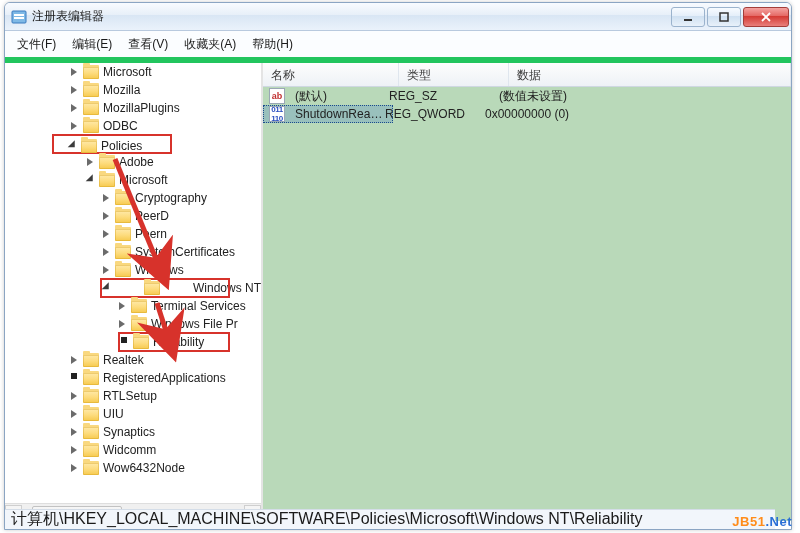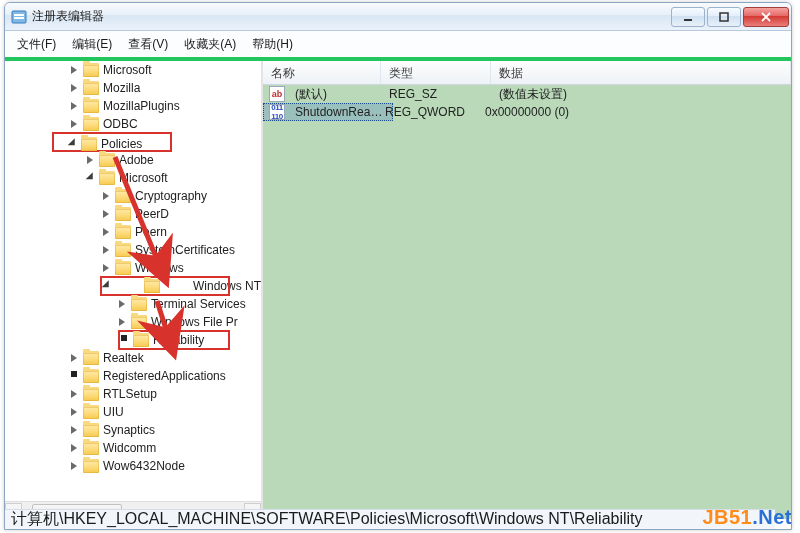--- a/index.html
+++ b/index.html
@@ -55,21 +55,21 @@
   .win-btn.close {
     width: 46px;
     background: linear-gradient(180deg,#f4a3a0 0%,#e46763 45%,#d43a34 46%,#e97f7b 100%);
     border-color:#a33d39; color:#fff;
   }
   .win-btn svg { width:10px; height:10px; }
   
   .menubar {
     height: 20px;
     background: #fbfdff;
-    border-bottom: 4px solid #22c55e;
+    border-bottom: 6px solid #22c55e;
     display: flex; align-items: center;
     padding: 13px 4px;
     font-size: 12px;
   }
   .menubar .menu-item {
     padding: 2px 8px;
     color: #1a1a1a;
   }
   
   .client {
@@ -214,21 +214,21 @@
     height:20px;
     background:#f2f6fb;
     border-top:1px solid #d4dde8;
     padding: 2px 6px;
     font-size:16px; color:#1a1a1a;
     display:flex; align-items:center;
   }
   
   .watermark {
     position:absolute; right:8px; bottom:4px;
-    font-family: Arial, sans-serif; font-size:20px; font-weight:bold;
+    font-family: Arial, sans-serif; font-size:13px; font-weight:bold;
     letter-spacing:0.5px;
   }
   .watermark .o { color:#ff8c1a; }
   .watermark .b { color:#2a6fd6; }
 </style>
 </head>
 <body>
 
 <div class="window">
 
@@ -669,21 +669,21 @@
         <div class="arrow">◄</div>
         <div class="track">
           <div class="thumb"></div>
         </div>
         <div class="arrow">►</div>
       </div>
     </div>
 
     <div class="list-panel">
       <div class="list-header">
-        <div class="list-col" style="width:118px">名称</div>
+        <div class="list-col" style="width:136px">名称</div>
         <div class="list-col" style="width:110px">类型</div>
         <div class="list-col" style="flex:1">数据</div>
       </div>
       <div class="list-body">
 
         <div class="list-row">
           <span class="val-icon str">ab</span>
           <span class="cell" style="width:94px">(默认)</span>
           <span class="cell" style="width:110px">REG_SZ</span>
           <span class="cell">(数值未设置)</span>

